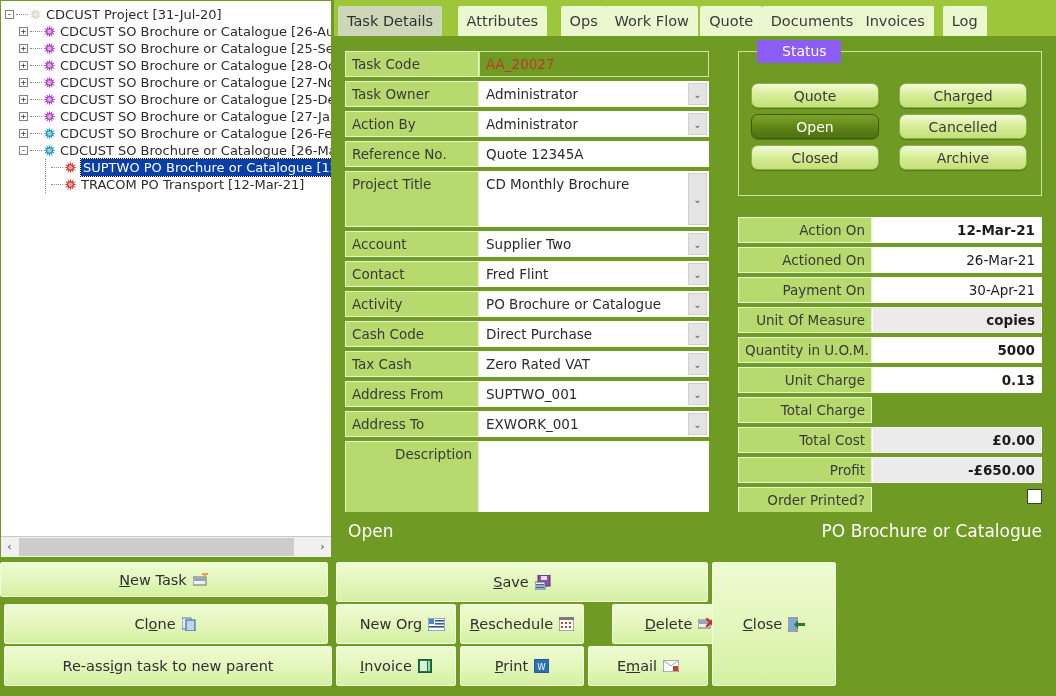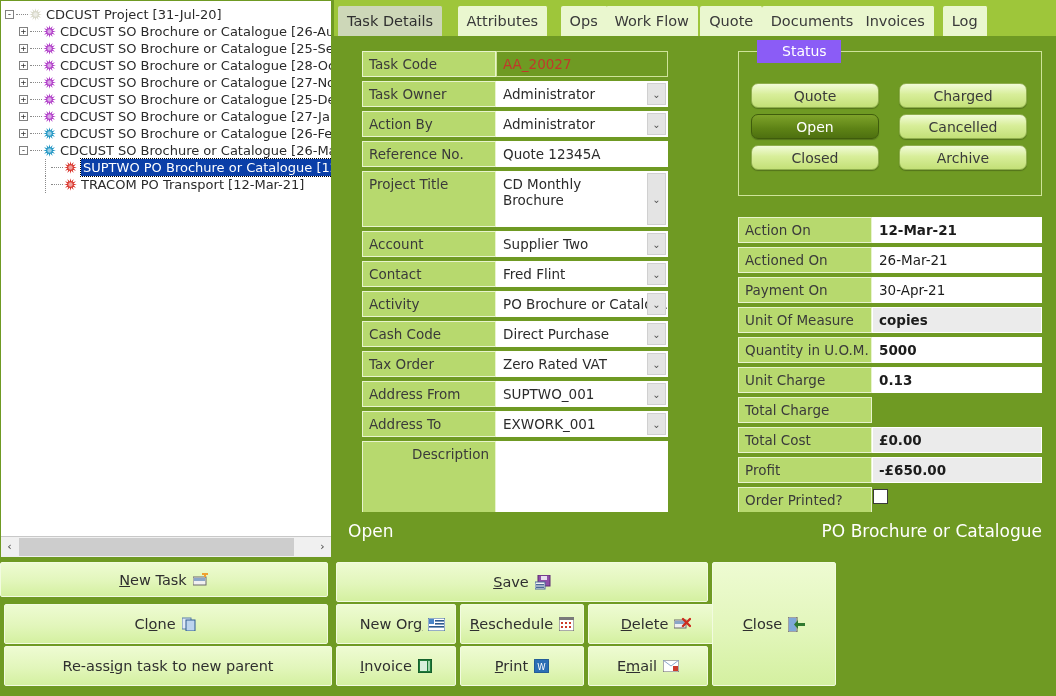--- a/index.html
+++ b/index.html
@@ -84,21 +84,21 @@
     border-top:1px solid #6f9a23;
   }
   .statusbar .left{
     position:absolute;left:14px;top:8px;color:#ffffff;font-size:17px;
   }
   .statusbar .right{
     position:absolute;right:14px;top:8px;color:#ffffff;font-size:17px;
   }
 
   
-  .fcol-left{position:absolute;left:28px;top:15px;width:306px;}
+  .fcol-left{position:absolute;left:11px;top:15px;width:364px;}
   .frow{display:flex;margin-bottom:4px;}
   .flab{
     width:134px;background:#b7d96e;border:1px solid #e8f4cd;box-sizing:border-box;
     padding:4px 6px;font-size:13.5px;color:#3a3a3a;
   }
   .fval{
     flex:1;background:#ffffff;border:1px solid #ffffff;box-sizing:border-box;
     padding:4px 6px;font-size:13.5px;color:#2b2b2b;position:relative;
     white-space:nowrap;overflow:hidden;
   }
@@ -109,21 +109,21 @@
     border:1px solid #d0d0d0;box-sizing:border-box;
     display:flex;align-items:center;justify-content:center;color:#555;font-size:10px;
   }
   .fval.area{height:56px;white-space:normal;}
   .fval.area.tall{height:76px;}
   .flab.tall{height:56px;}
   .flab.desc{height:76px;text-align:right;}
 
   
   .fcol-right{position:absolute;left:404px;top:181px;width:304px;}
-  .frow-r{display:flex;margin-bottom:4px;}
+  .frow-r{display:flex;margin-bottom:4px;text-align:right;}
   .flab-r{
     width:134px;background:#b7d96e;border:1px solid #e8f4cd;box-sizing:border-box;
     padding:4px 6px;font-size:13.5px;color:#3a3a3a;white-space:nowrap;
   }
   .fval-r{
     flex:1;background:#ffffff;border:1px solid #ffffff;box-sizing:border-box;
     padding:4px 6px;font-size:13.5px;color:#1c1c1c;white-space:nowrap;overflow:hidden;
   }
   .fval-r.ro{background:#ebebeb;}
   .fval-r.b{font-weight:bold;}
@@ -281,21 +281,21 @@
           </div>
           <div class="frow">
             <div class="flab">Activity</div>
             <div class="fval combo"><span>PO Brochure or Catalogue</span><span class="caret">⌄</span></div>
           </div>
           <div class="frow">
             <div class="flab">Cash Code</div>
             <div class="fval combo"><span>Direct Purchase</span><span class="caret">⌄</span></div>
           </div>
           <div class="frow">
-            <div class="flab">Tax Order</div>
+            <div class="flab">Tax Cash</div>
             <div class="fval combo"><span>Zero Rated VAT</span><span class="caret">⌄</span></div>
           </div>
           <div class="frow">
             <div class="flab">Address From</div>
             <div class="fval combo"><span>SUPTWO_001</span><span class="caret">⌄</span></div>
           </div>
           <div class="frow">
             <div class="flab">Address To</div>
             <div class="fval combo"><span>EXWORK_001</span><span class="caret">⌄</span></div>
           </div>
@@ -433,21 +433,21 @@
               <rect x="6" y="5" width="2" height="2"></rect>
               <rect x="10" y="5" width="2" height="2"></rect>
               <rect x="2" y="9" width="2" height="2"></rect>
               <rect x="6" y="9" width="2" height="2"></rect>
               <rect x="10" y="9" width="2" height="2"></rect>
             </g>
           </svg>
       </span>
     </div>
 
-    <div class="tb" style="left:588px;top:46px;width:136px;height:40px;">
+    <div class="tb" style="left:612px;top:46px;width:136px;height:40px;">
       <span><span></span><span class="acc">D</span><span>elete</span></span>
       <span class="ic">
         <svg width="17" height="14" viewBox="0 0 17 14">
             <rect x="0" y="3" width="12" height="8" fill="#f0f0f0" stroke="#6b6b6b"></rect>
             <rect x="1" y="4" width="10" height="3" fill="#8aa6c8"></rect>
             <g stroke="#cc2b1e" stroke-width="2.4" stroke-linecap="round">
               <line x1="9" y1="2" x2="16" y2="9"></line>
               <line x1="16" y1="2" x2="9" y2="9"></line>
             </g>
           </svg>

